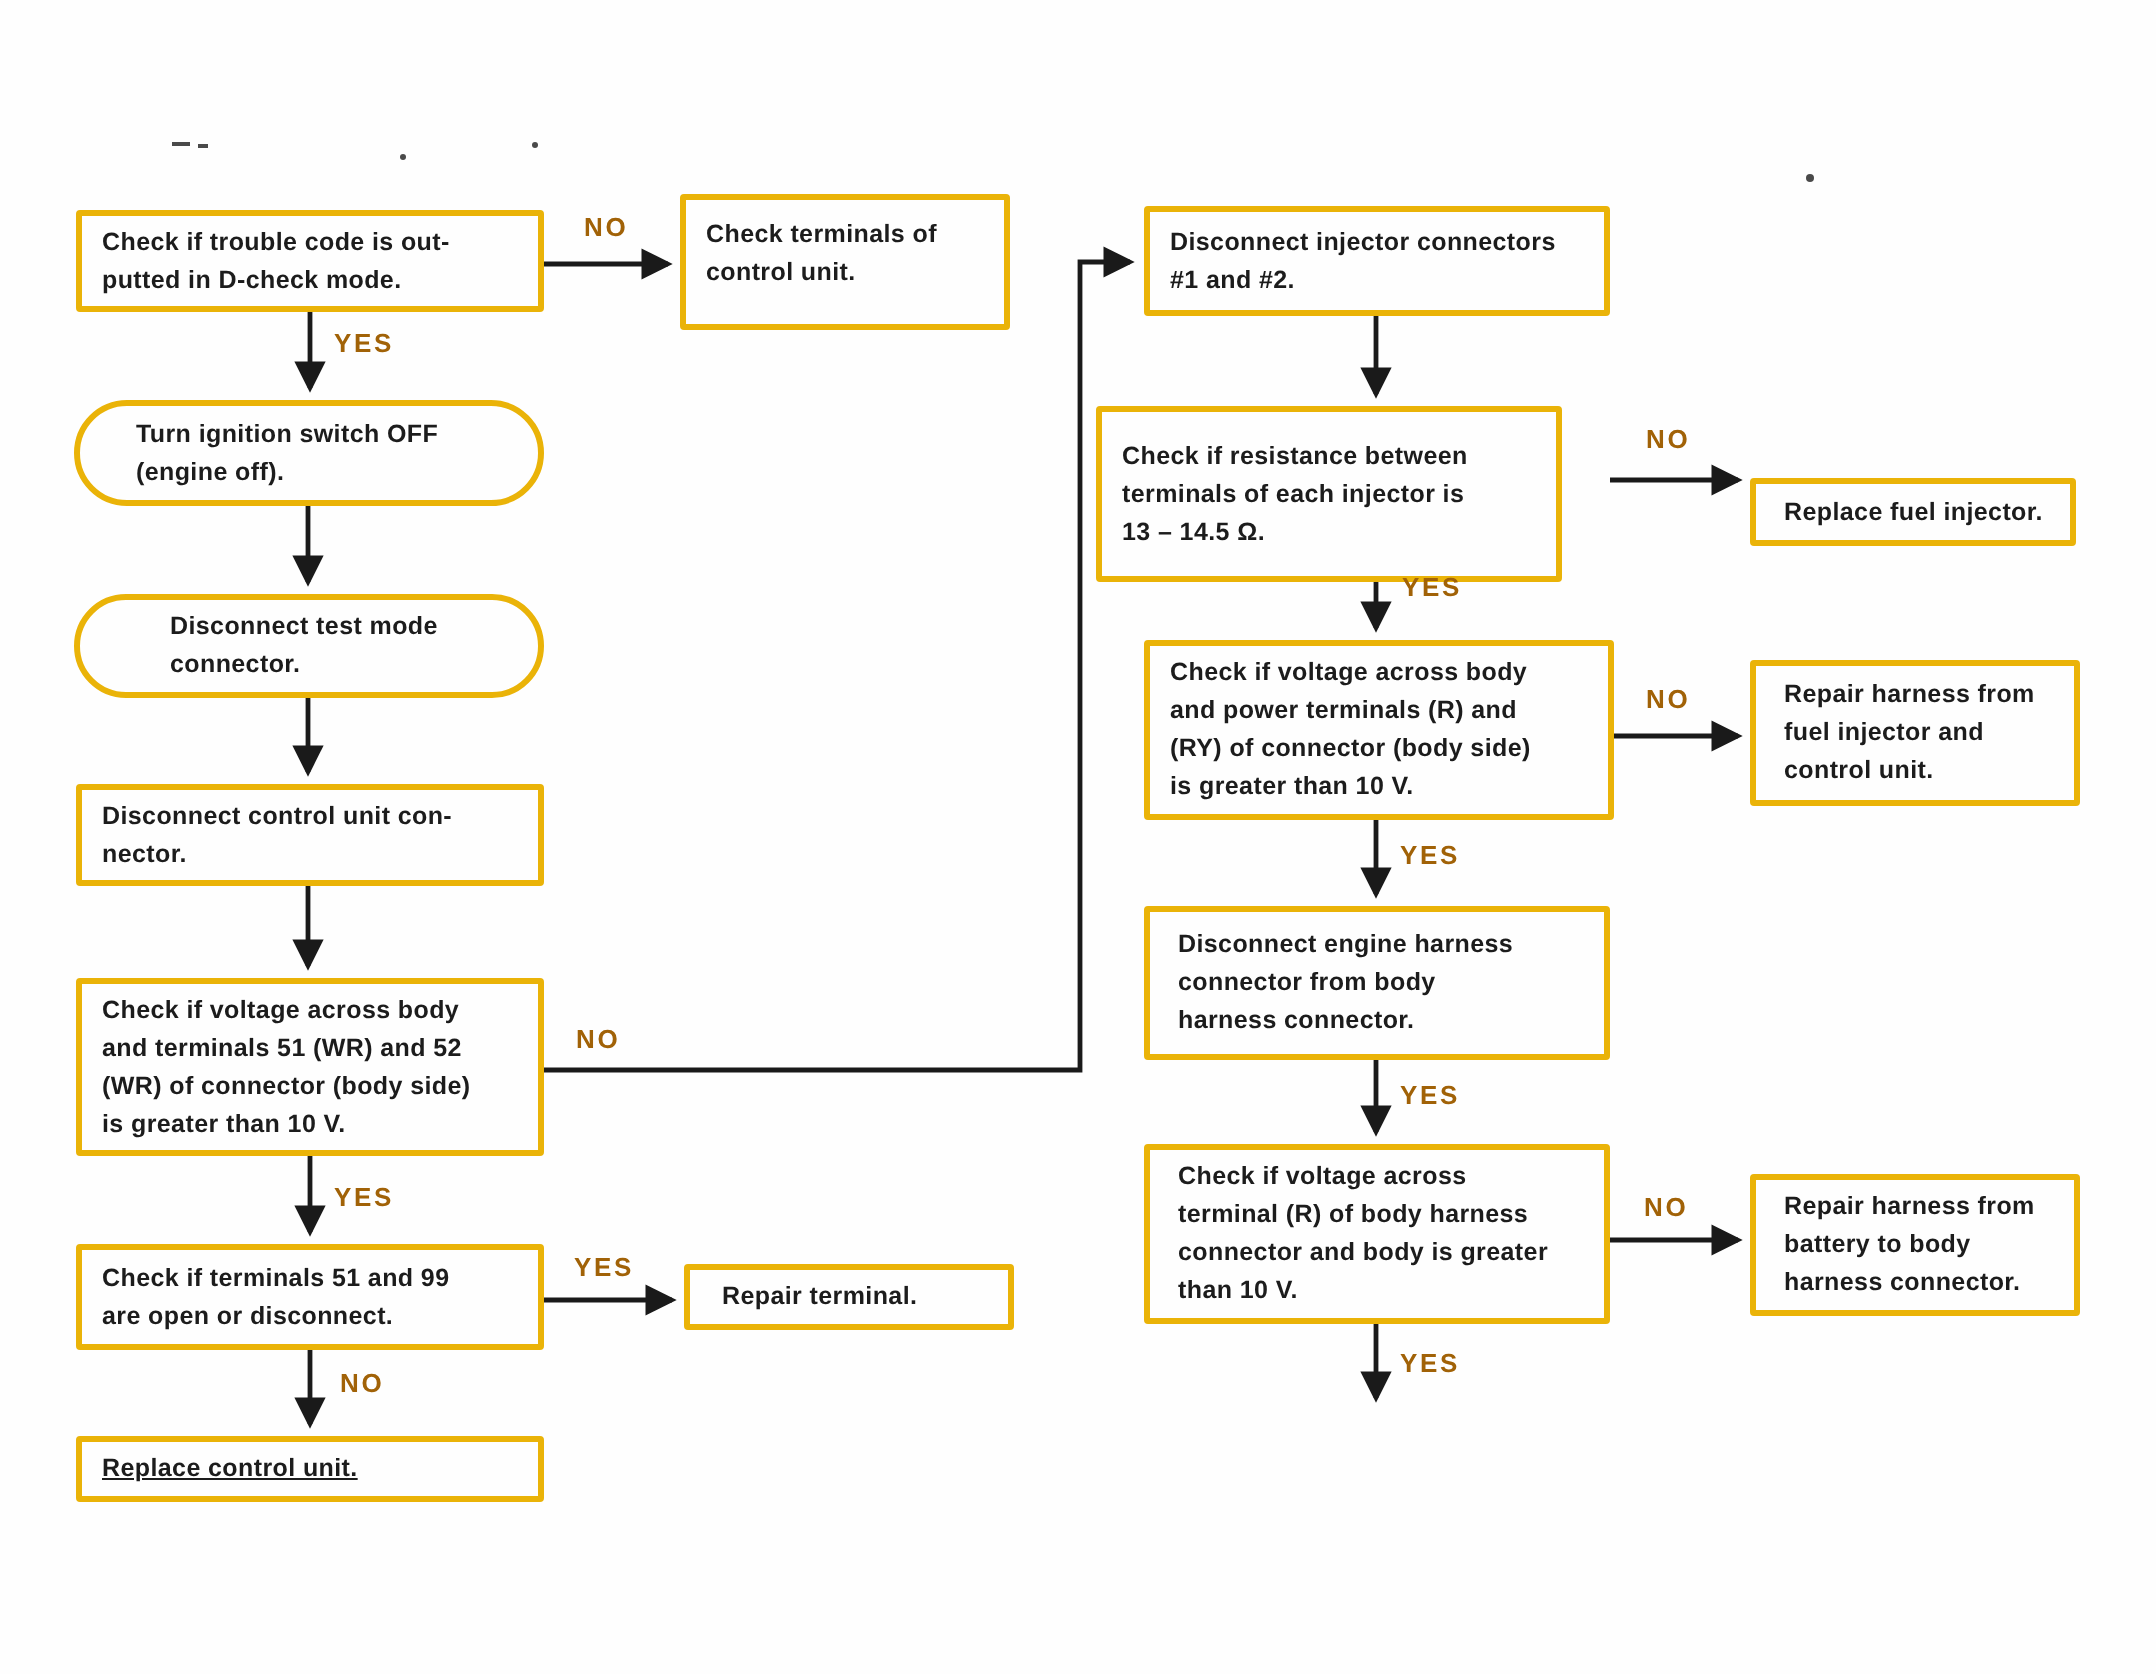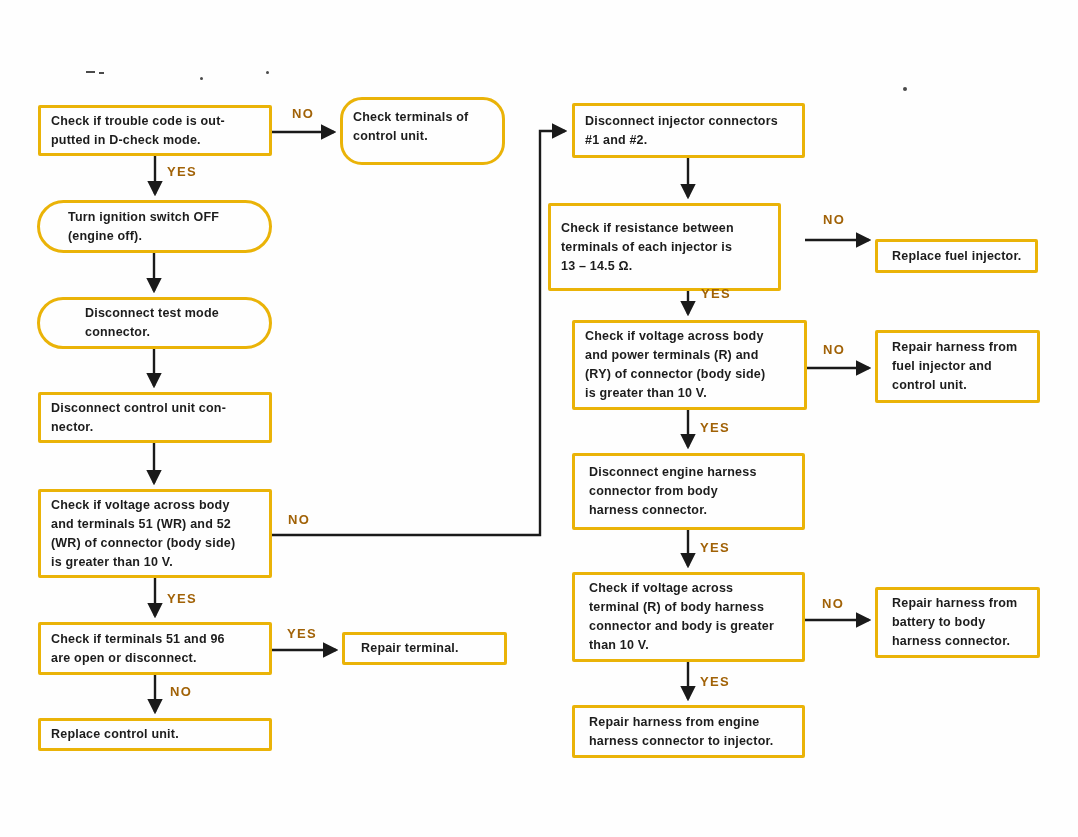--- a/index.html
+++ b/index.html
@@ -12,21 +12,21 @@
     position:absolute; box-sizing:border-box;
     border:3px solid #eab308; background:#fefefe;
     display:flex; align-items:center;
     padding:4px 6px 4px 10px;
     font-weight:bold; font-size:12.5px; line-height:19px;
     color:#1c1c1c; letter-spacing:0.2px;
     border-radius:2px;
   }
   .node .txt { white-space:pre-line; }
   .rounded { border-radius:27px; }
-  .align-top { align-items:flex-start; padding-top:8px;border-radius:22px; }
+  .align-top { align-items:flex-start; padding-top:8px; }
   .lbl {
     position:absolute; font-weight:bold; font-size:13px;
     letter-spacing:1.3px; color:#a16207;
   }
   svg.wires { position:absolute; left:0; top:0; pointer-events:none; }
   .speck { position:absolute; background:#4a4a4a; }
 </style>
 </head>
 <body>
 
@@ -85,27 +85,27 @@
       <span class="txt">Disconnect control unit con-
 nector.</span>
     </div>
   <div class="node" style="left:38px;top:489px;width:234px;height:89px;">
       <span class="txt">Check if voltage across body
 and terminals 51 (WR) and 52
 (WR) of connector (body side)
 is greater than 10 V.</span>
     </div>
   <div class="node" style="left:38px;top:622px;width:234px;height:53px;">
-      <span class="txt">Check if terminals 51 and 96
+      <span class="txt">Check if terminals 51 and 99
 are open or disconnect.</span>
     </div>
   <div class="node" style="left:342px;top:632px;width:165px;height:33px;padding-left:16px;">
       <span class="txt">Repair terminal.</span>
     </div>
-  <div class="node" style="left:38px;top:718px;width:234px;height:33px;">
+  <div class="node" style="left:38px;top:718px;width:234px;height:33px;text-decoration:underline;">
       <span class="txt">Replace control unit.</span>
     </div>
 
   <div class="node" style="left:572px;top:103px;width:233px;height:55px;">
       <span class="txt">Disconnect injector connectors
 #1 and #2.</span>
     </div>
   <div class="node" style="left:548px;top:203px;width:233px;height:88px;">
       <span class="txt">Check if resistance between
 terminals of each injector is
@@ -134,24 +134,20 @@
       <span class="txt">Check if voltage across
 terminal (R) of body harness
 connector and body is greater
 than 10 V.</span>
     </div>
   <div class="node" style="left:875px;top:587px;width:165px;height:71px;padding-left:14px;">
       <span class="txt">Repair harness from
 battery to body
 harness connector.</span>
     </div>
-  <div class="node" style="left:572px;top:705px;width:233px;height:53px;padding-left:14px;">
-      <span class="txt">Repair harness from engine
-harness connector to injector.</span>
-    </div>
 
   <div class="lbl" style="left:292px;top:106px;">NO</div>
   <div class="lbl" style="left:167px;top:164px;">YES</div>
   <div class="lbl" style="left:288px;top:512px;">NO</div>
   <div class="lbl" style="left:167px;top:591px;">YES</div>
   <div class="lbl" style="left:287px;top:626px;">YES</div>
   <div class="lbl" style="left:170px;top:684px;">NO</div>
   <div class="lbl" style="left:823px;top:212px;">NO</div>
   <div class="lbl" style="left:701px;top:286px;">YES</div>
   <div class="lbl" style="left:823px;top:342px;">NO</div>

